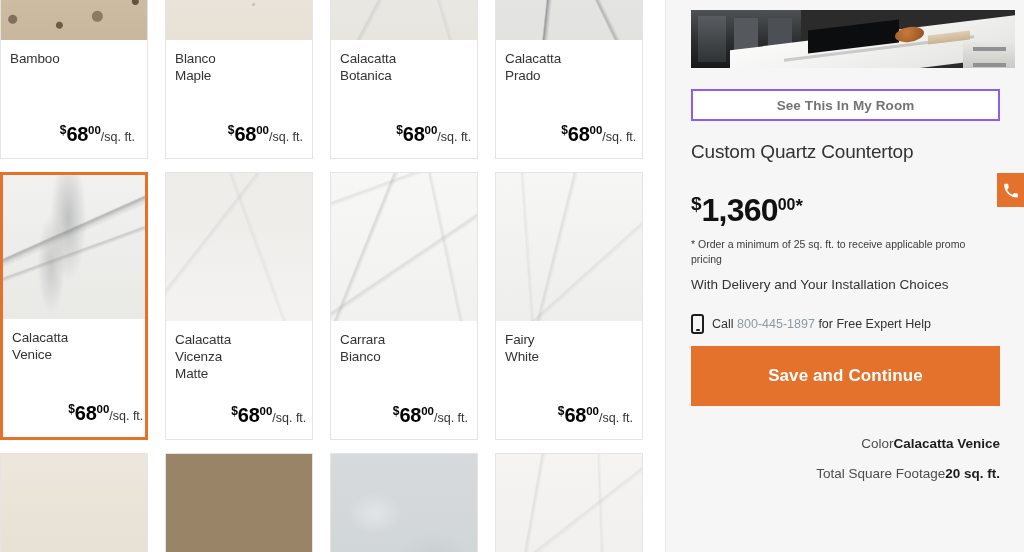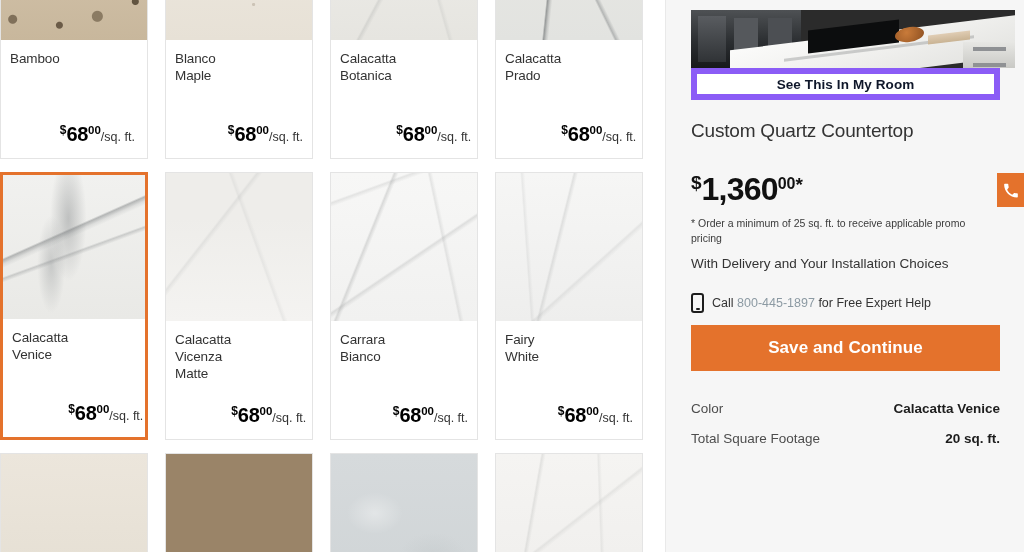--- a/index.html
+++ b/index.html
@@ -285,26 +285,27 @@
     background: radial-gradient(circle at 40% 35%, #c97b3a, #8d4f20);
     transform: skewY(-7deg);
   }
   .hero-board {
     position:absolute; left:73%; top:40%; width:13%; height:16%;
     background: linear-gradient(180deg,#e0cdb4,#c9b393);
     transform: skewY(-7deg);
   }
 
   .see-room-btn {
+    margin-top: 21px;
     width: 100%;
     box-sizing: border-box;
     height: 32px;
     background: #ffffff;
-    border: 6px solid #8b5cf6;
-    color: #0f172a;
+    border: 2px solid #8b5cf6;
+    color: #737373;
     font-size: 13.5px;
     font-weight: bold;
     letter-spacing: 0.1px;
     cursor: pointer;
     font-family: "Liberation Sans", sans-serif;
   }
 
   .product-title {
     margin-top: 19px;
     font-size: 19px;
@@ -359,34 +360,34 @@
     flex: 0 0 auto;
   }
   .phone-glyph:after {
     content:""; position:absolute; left:50%; bottom:1px; width:4px; height:2px;
     transform: translateX(-50%); background:#1d1d1d; border-radius:1px;
   }
   .phone-num { color: #8c9aa3; }
   .save-btn {
     margin-top: 12px;
     width: 100%;
-    height: 46px;
+    height: 60px;
     background: #e4722c;
     border: 0;
     color: #ffffff;
     font-size: 17px;
     font-weight: bold;
     letter-spacing: 0.1px;
     cursor: pointer;
     font-family: "Liberation Sans", sans-serif;
   }
   .spec-list { margin-top: 22px; }
   .spec-row {
     display: flex;
-    justify-content: space-between;
+    justify-content: flex-end;
     align-items: baseline;
     padding: 8px 0 7px 0;
     font-size: 13.5px;
   }
   .spec-label { color: #4d4d4d; }
   .spec-value { color: #1d1d1d; font-weight: bold; }
 
   
   #call-tab {
     position: absolute;

